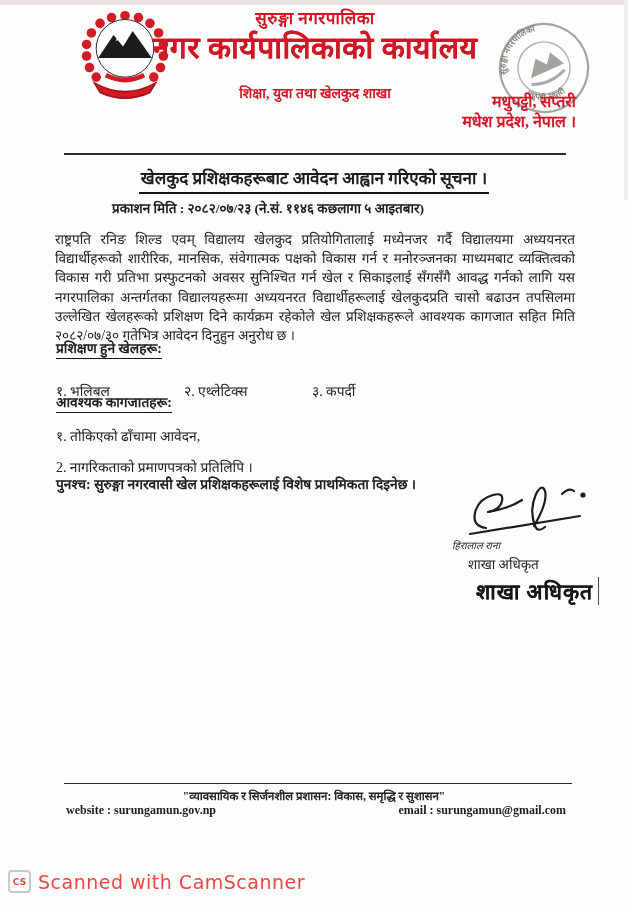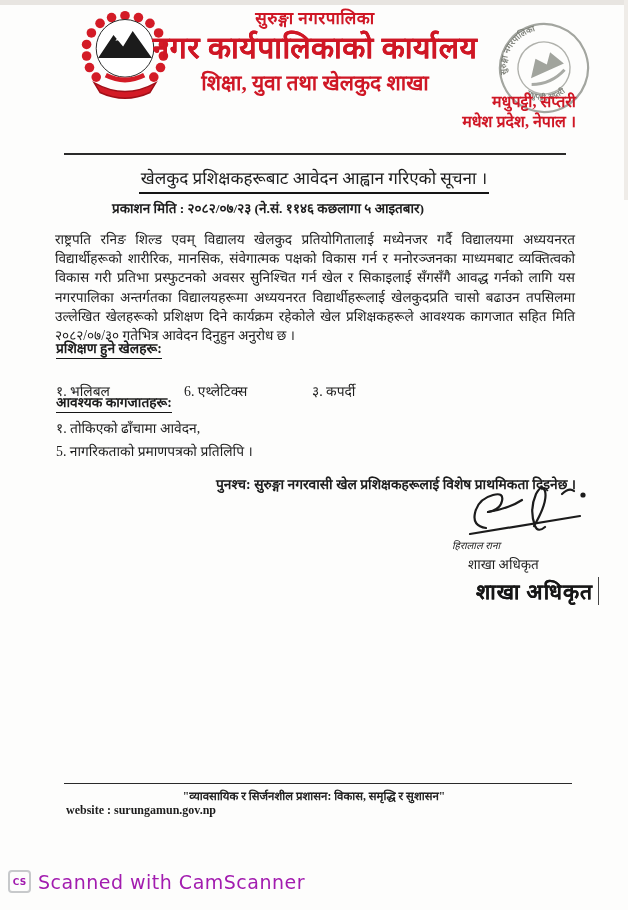--- a/index.html
+++ b/index.html
@@ -12,58 +12,58 @@
   .scan-edge-top{position:absolute;top:0;left:0;width:628px;height:5px;background:#e8e5e1;}
   .scan-edge-right{position:absolute;top:0;right:0;width:4px;height:200px;background:#efece8;}
 
   
   .header{position:absolute;top:0;left:0;width:628px;height:148px;}
   .emblem{position:absolute;left:74px;top:8px;width:102px;height:96px;}
   .head-text{position:absolute;left:140px;top:6px;width:350px;text-align:center;color:#cf1725;}
   .head-muni{font-size:17px;font-weight:bold;letter-spacing:.5px;}
   .head-office{font-size:30px;font-weight:bold;letter-spacing:.5px;line-height:1.25;
     text-shadow:0 0 .4px #cf1725;}
-  .head-dept{font-size:21px;font-weight:bold;margin-top:1px;}
+  .head-dept{font-size:14px;font-weight:bold;margin-top:16px;}
   .stamp-wrap{position:absolute;left:492px;top:16px;width:104px;height:104px;opacity:.8;transform:rotate(-24deg);}
   .address{position:absolute;right:52px;top:92px;text-align:right;color:#cf1725;font-weight:bold;line-height:1.25;}
   .addr1{font-size:16px;}
   .addr2{font-size:16px;}
   .head-rule{position:absolute;left:64px;top:153px;width:502px;height:0;border-top:2px solid #2a2a2a;}
 
   
   .title-row{position:absolute;top:166px;left:0;width:628px;text-align:center;}
-  .title{display:inline-block;font-size:17px;font-weight:normal;border-bottom:2px solid #151515;padding:0 2px 3px 2px;}
+  .title{display:inline-block;font-size:17px;font-weight:bold;border-bottom:2px solid #151515;padding:0 2px 3px 2px;}
   .pub-row{position:absolute;top:199px;left:0;width:536px;text-align:center;}
   .pub{font-size:13.5px;font-weight:bold;}
   .body-par{position:absolute;top:230px;left:55px;width:520px;font-size:13.6px;line-height:19.2px;text-align:justify;}
 
   .sec-head{font-size:13.8px;font-weight:bold;border-bottom:1.6px solid #151515;display:inline-block;padding-bottom:1px;}
   .sports{position:absolute;top:338px;left:56px;width:520px;}
   .sports-row{margin-top:22px;display:flex;font-size:13.8px;}
   .sports-row .sport-item{width:128px;}
   .docs{position:absolute;top:392px;left:56px;width:520px;}
-  .doc-item{font-size:13.8px;margin-top:8px;line-height:15px;}
-  .postscript{position:absolute;top:474px;left:56px;width:520px;font-size:13.8px;font-weight:bold;text-align:right;}
+  .doc-item{font-size:13.8px;margin-top:16px;line-height:15px;}
+  .postscript{position:absolute;top:474px;left:56px;width:520px;font-size:13.8px;font-weight:bold;}
 
   
   .sig-block{position:absolute;top:482px;left:440px;width:175px;}
   .sig-svg{display:block;margin-left:18px;}
   .sig-name{font-size:10px;margin-top:-6px;margin-left:12px;font-style:italic;}
   .sig-desig{font-size:13.5px;margin-top:3px;margin-left:28px;}
   .sig-stamp{font-size:21px;font-weight:bold;margin-top:4px;margin-left:36px;color:#161616;
     letter-spacing:1px;text-shadow:0 0 .6px #333;border-right:1.6px solid #444;padding-right:5px;display:inline-block;}
 
   
   .footer-rule{position:absolute;left:64px;top:783px;width:508px;border-top:1.6px solid #2a2a2a;}
   .motto{position:absolute;top:788px;left:0;width:628px;text-align:center;font-size:11.5px;font-weight:bold;color:#222;}
   .contact-row{position:absolute;top:803px;left:66px;width:500px;display:flex;justify-content:space-between;
     font-size:12px;font-weight:bold;color:#1c1c1c;text-align:right;}
 
   
-  .cam-row{position:absolute;left:8px;top:870px;display:flex;align-items:center;color:#a21caf;}
+  .cam-row{position:absolute;left:8px;top:870px;display:flex;align-items:center;color:#ef4444;}
   .cs-badge{width:19px;height:19px;border:2px solid #c7c9cb;border-radius:4px;display:flex;align-items:center;
     justify-content:center;font-family:"DejaVu Sans",sans-serif;font-size:9px;font-weight:bold;margin-right:7px;}
   .cam-text{font-family:"DejaVu Sans",sans-serif;font-size:19px;letter-spacing:.5px;}
 </style>
 </head>
 <body>
 
 <div class="scan-edge-top"></div>
 <div class="scan-edge-right"></div>
 
@@ -131,29 +131,29 @@
 <div class="pub-row">
   <span class="pub">प्रकाशन मिति : २०८२/०७/२३ (ने.सं. ११४६ कछलागा ५ आइतबार)</span>
 </div>
 
 <div class="body-par">राष्ट्रपति रनिङ शिल्ड एवम् विद्यालय खेलकुद प्रतियोगितालाई मध्येनजर गर्दै विद्यालयमा अध्ययनरत विद्यार्थीहरूको शारीरिक, मानसिक, संवेगात्मक पक्षको विकास गर्न र मनोरञ्जनका माध्यमबाट व्यक्तित्वको विकास गरी प्रतिभा प्रस्फुटनको अवसर सुनिश्चित गर्न खेल र सिकाइलाई सँगसँगै आवद्ध गर्नको लागि यस नगरपालिका अन्तर्गतका विद्यालयहरूमा अध्ययनरत विद्यार्थीहरूलाई खेलकुदप्रति चासो बढाउन तपसिलमा उल्लेखित खेलहरूको प्रशिक्षण दिने कार्यक्रम रहेकोले खेल प्रशिक्षकहरूले आवश्यक कागजात सहित मिति २०८२/०७/३० गतेभित्र आवेदन दिनुहुन अनुरोध छ ।</div>
 
 <div class="sports">
   <span class="sec-head">प्रशिक्षण हुने खेलहरू:</span>
   <div class="sports-row">
     <span class="sport-item">१. भलिबल</span>
-    <span class="sport-item">6. एथ्लेटिक्स</span>
+    <span class="sport-item">२. एथ्लेटिक्स</span>
     <span class="sport-item">३. कपर्दी</span>
   </div>
 </div>
 
 <div class="docs">
   <span class="sec-head">आवश्यक कागजातहरू:</span>
   <div class="doc-item">१. तोकिएको ढाँचामा आवेदन,</div>
-  <div class="doc-item">5. नागरिकताको प्रमाणपत्रको प्रतिलिपि ।</div>
+  <div class="doc-item">2. नागरिकताको प्रमाणपत्रको प्रतिलिपि ।</div>
 </div>
 
 <div class="postscript">पुनश्च: सुरुङ्गा नगरवासी खेल प्रशिक्षकहरूलाई विशेष प्राथमिकता दिइनेछ ।</div>
 
 <div class="sig-block">
   <svg class="sig-svg" width="140" height="62" viewBox="0 0 140 62">
     <g stroke="#1c1c1c" stroke-width="2.2" fill="none" stroke-linecap="round">
       <path d="M28,46 q-14,-2 -11,-15 q3,-14 18,-18 q11,-3 9,6 q-2,9 -14,11"></path>
       <path d="M30,30 q22,-4 34,-12"></path>
       <path d="M76,44 q14,-24 11,-35 q-3,-8 -9,3 q-7,16 -1,32 q3,7 10,1"></path>
@@ -164,18 +164,19 @@
   </svg>
   <div class="sig-name">हिरालाल राना</div>
   <div class="sig-desig">शाखा अधिकृत</div>
   <div class="sig-stamp">शाखा अधिकृत</div>
 </div>
 
 <div class="footer-rule"></div>
 <div class="motto">"व्यावसायिक र सिर्जनशील प्रशासन: विकास, समृद्धि र सुशासन"</div>
 <div class="contact-row">
   <span>website : surungamun.gov.np</span>
+  <span>email : surungamun@gmail.com</span>
 </div>
 
 <div class="cam-row">
   <span class="cs-badge">CS</span>
   <span class="cam-text">Scanned with CamScanner</span>
 </div>
 
 </body></html>

